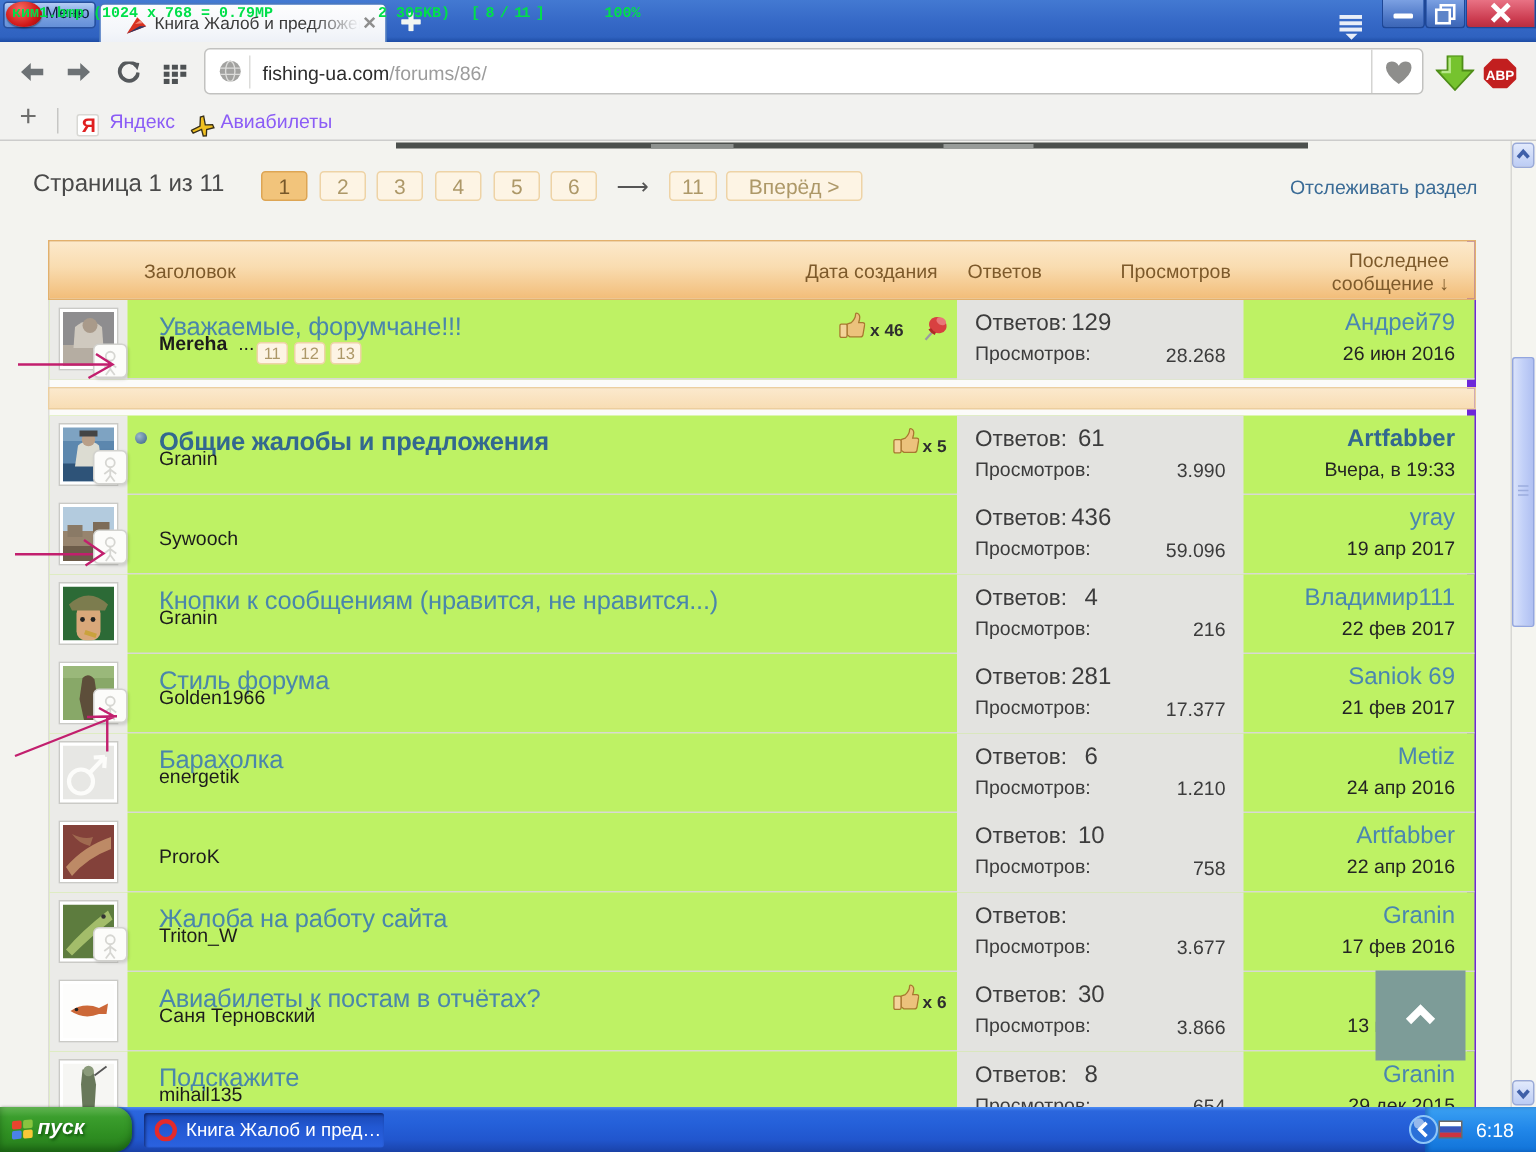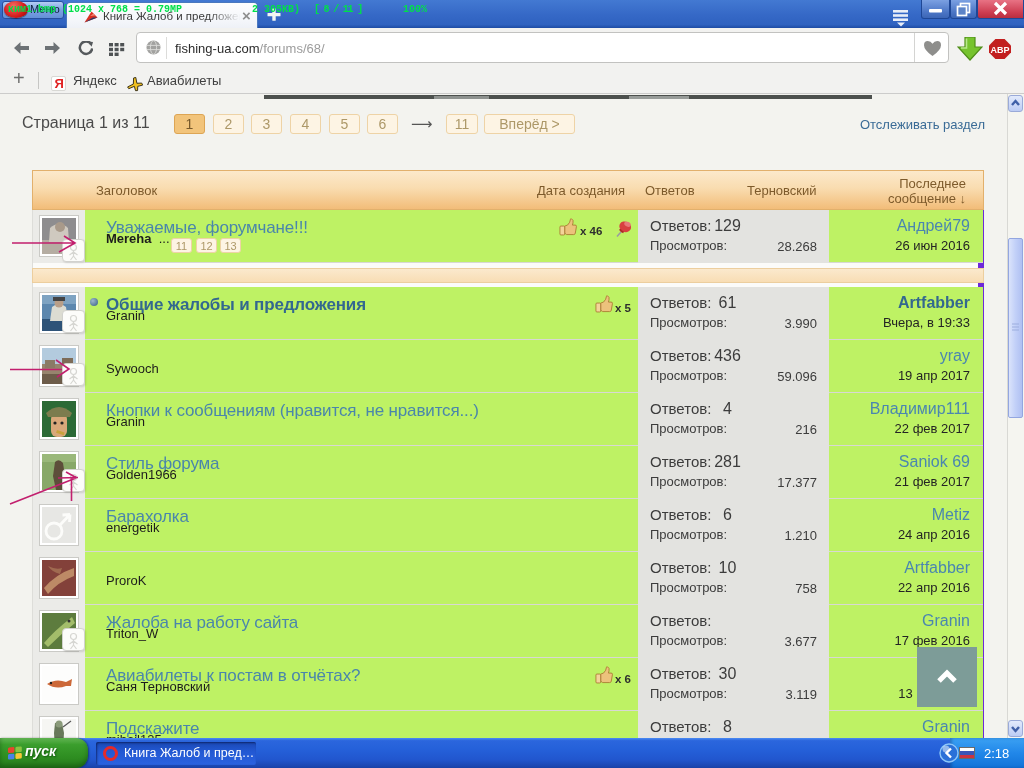--- a/index.html
+++ b/index.html
@@ -25,31 +25,31 @@
 #wclose{left:977px;width:47px;border-radius:0 0 0 3px;background:linear-gradient(#e87284,#cc3c50 70%,#b82e40)}
 
 #toolbar{position:absolute;left:0;top:28px;width:1024px;height:38px;background:#f2f2f0}
 #addrbar{position:absolute;left:136px;top:4px;width:813px;height:31px;background:#fff;border:1px solid #c2c2c0;border-radius:4px}
 #urltxt{position:absolute;left:38px;top:8px;font-size:13px;color:#2c2c2c}
 #urltxt .gray{color:#9c9c9c}
 #addrsep{position:absolute;left:29px;top:4px;width:1px;height:22px;background:#dcdcda}
 #heartsep{position:absolute;left:777px;top:0px;width:1px;height:29px;background:#d4d4d2}
 
 #bookbar{position:absolute;left:0;top:66px;width:1024px;height:28px;background:#f2f2f0;border-bottom:1px solid #cccccb}
-.bktxt{position:absolute;top:7px;font-size:13px;color:#404040}
+.bktxt{position:absolute;top:7px;font-size:13px;color:#8b5cf6}
 
 #page{position:absolute;left:0;top:94px;width:1024px;height:644px;background:#f3f3ef;overflow:hidden}
 #banner{position:absolute;left:264px;top:1px;width:608px;height:4px;background:#4c504d}
 #pgtext{position:absolute;left:22px;top:20px;font-size:16px;color:#4a4a4a}
 .pgbtn{position:absolute;top:20px;height:20px;border:1px solid #eed3a6;border-radius:3px;background:#fdf4e4;
  color:#ad9868;font-size:14px;text-align:center;line-height:18px}
 .pgbtn.act{background:#f2c47b;border-color:#dda554;color:#77582a}
 #pgarrow{position:absolute;left:411px;top:21px;color:#555;font-size:15px}
 #watch{position:absolute;right:39px;top:23px;font-size:13px;color:#3a6b96}
-#tbl{position:absolute;left:32px;top:76px;width:952px;height:578px;background:#fbfbf9;border-left:1px solid #ddddd9;border-right:6px solid #6d28d9}
+#tbl{position:absolute;left:32px;top:66px;width:952px;height:578px;background:#fbfbf9;border-left:1px solid #ddddd9;border-right:6px solid #6d28d9}
 #thead{position:absolute;left:-1px;top:0;width:952px;height:40px;border:1px solid #e2b06c;
  background:linear-gradient(#fce9cb,#f9dcb0 45%,#f2bd79);color:#7d5a2b;font-size:13px}
 #thead .c{position:absolute;top:12px}
 .sep-band{position:absolute;left:-1px;width:952px;height:15px;border:1px solid #ecce9e;
  background:linear-gradient(#fbe9cd,#f8ddb4)}
 .row{position:absolute;left:0;width:950px;height:53px;background:#bef264;box-shadow:inset 0 -1px #d8d8d4}
 .avacell{position:absolute;left:0;top:0;width:52px;height:53px;background:#ebebe8}
 .statcell{position:absolute;left:605px;top:0;width:191px;height:53px;background:#e3e3e0}
 .ava{position:absolute;left:6px;top:5px;width:40px;height:42px;background:#fff;border:1px solid #cacac6;padding:2px}
 .ava svg{display:block;width:34px;height:36px}
@@ -162,21 +162,21 @@
     </svg>
 <div id="addrbar">
 <svg class="abs" style="left:9px;top:7px" width="15" height="15">
         <circle cx="7.5" cy="7.5" r="7" fill="#a2a2a0"></circle>
         <g stroke="#dcdcda" stroke-width="0.9" fill="none">
           <ellipse cx="7.5" cy="7.5" rx="3.1" ry="6.8"></ellipse>
           <path d="M0.8 5.4 L14.2 5.4 M0.8 9.6 L14.2 9.6"></path>
         </g>
       </svg>
 <div id="addrsep"></div>
-<div id="urltxt">fishing-ua.com<span class="gray">/forums/68/</span></div>
+<div id="urltxt">fishing-ua.com<span class="gray">/forums/86/</span></div>
 <div id="heartsep"></div>
 <svg class="abs" style="left:786px;top:7px" width="19" height="17">
         <path d="M9.5 16 Q1 10 1 5.2 Q1 1 4.8 1 Q7.8 1 9.5 3.8 Q11.2 1 14.2 1 Q18 1 18 5.2 Q18 10 9.5 16Z" fill="#8e8e8c"></path>
       </svg>
 </div>
 <svg class="abs" style="left:957px;top:9px" width="26" height="24">
       <path d="M8 0 L18 0 L18 10 L25 10 L13 23 L1 10 L8 10 Z" fill="#76c32e" stroke="#4e8d18" stroke-width="1.2"></path>
       <path d="M9.5 1.5 L9.5 11 L4 11" fill="none" stroke="#b8e88a" stroke-width="1.6"></path>
     </svg>
 <svg class="abs" style="left:989px;top:11px" width="22" height="20">
@@ -212,21 +212,21 @@
 <div class="pgbtn" style="left:367px;width:31px">6</div>
 <div id="pgarrow">⟶</div>
 <div class="pgbtn" style="left:446px;width:32px">11</div>
 <div class="pgbtn" style="left:484px;width:91px">Вперёд &gt;</div>
 <div id="watch">Отслеживать раздел</div>
 <div id="tbl">
 <div id="thead">
         <div class="c" style="left:63px">Заголовок</div>
         <div class="c" style="left:504px">Дата создания</div>
         <div class="c" style="left:612px">Ответов</div>
-        <div class="c" style="left:714px">Терновский</div>
+        <div class="c" style="left:714px">Просмотров</div>
         <div class="c" style="right:17px;top:5px;text-align:right;line-height:15px">Последнее<br>сообщение ↓</div>
       </div>
 <div class="row" style="top:40px">
         <div class="avacell"></div>
         <div class="statcell"></div>
         <div class="ava">
           <svg viewBox="0 0 34 36" preserveAspectRatio="none">
             <rect width="34" height="36" fill="#8e8d8f"></rect>
             <rect y="22" width="34" height="14" fill="#b5ada2"></rect>
             <path d="M8 10 Q17 2 26 10 L27 24 L7 24 Z" fill="#cfc9bf"></path>
@@ -453,21 +453,21 @@
         <div class="title">Авиабилеты к постам в отчётах?</div>
         <div class="author">Саня Терновский</div>
         <div class="abs" style="left:562px;top:7px"><svg width="18" height="20" viewBox="0 0 19 20">
             <path d="M6 9 L9 8 Q12 5 12 2.2 Q12 1 13.2 1.4 Q15.5 2.4 14.8 5.6 L14.2 8 L17 8 Q18.6 8 18.4 9.6 L17.2 16.6 Q17 18 15.4 18 L8 18 L6 16.5 Z" fill="#ecc27c" stroke="#a87830" stroke-width="0.9"></path>
             <rect x="1" y="9" width="5" height="9.4" rx="1" fill="#f3d49a" stroke="#a87830" stroke-width="0.9"></rect>
           </svg></div>
         <div class="lk" style="left:582px">x 6</div>
         <div class="st1">Ответов:</div>
         <div class="sv1">30</div>
         <div class="st2">Просмотров:</div>
-        <div class="sv2">3.119</div>
+        <div class="sv2">3.866</div>
         <div class="lname">Granin</div>
         <div class="ldate" style="width:174px">13 июн 2016</div>
       </div>
 <div class="row" style="top:541px">
         <div class="avacell"></div>
         <div class="statcell"></div>
         <div class="ava">
           <svg viewBox="0 0 34 36" preserveAspectRatio="none">
             <rect width="34" height="36" fill="#f6f6f3"></rect>
             <path d="M13 4 L20 4 L22 14 L21 30 L17 36 L13 30 L12 14 Z" fill="#68785a"></path>
@@ -531,13 +531,13 @@
       <circle cx="10" cy="10" r="9.5" fill="#2a70d8"></circle>
       <circle cx="10" cy="10" r="9" fill="none" stroke="#8ec6f8" stroke-width="1.4"></circle>
       <circle cx="7" cy="6" r="3.5" fill="rgba(255,255,255,.5)"></circle>
       <path d="M12 5.5 L7.5 10 L12 14.5" fill="none" stroke="#fff" stroke-width="2.4"></path>
     </svg>
 <div class="abs" style="left:959px;top:9px;width:16px;height:12px;border:1px solid #6a6a6a">
       <div style="height:3.4px;background:#fff"></div>
       <div style="height:3.3px;background:#3a55b8"></div>
       <div style="height:3.3px;background:#cc3340"></div>
     </div>
-<div id="traytime">2:18</div>
+<div id="traytime">6:18</div>
 </div>
 </body></html>

